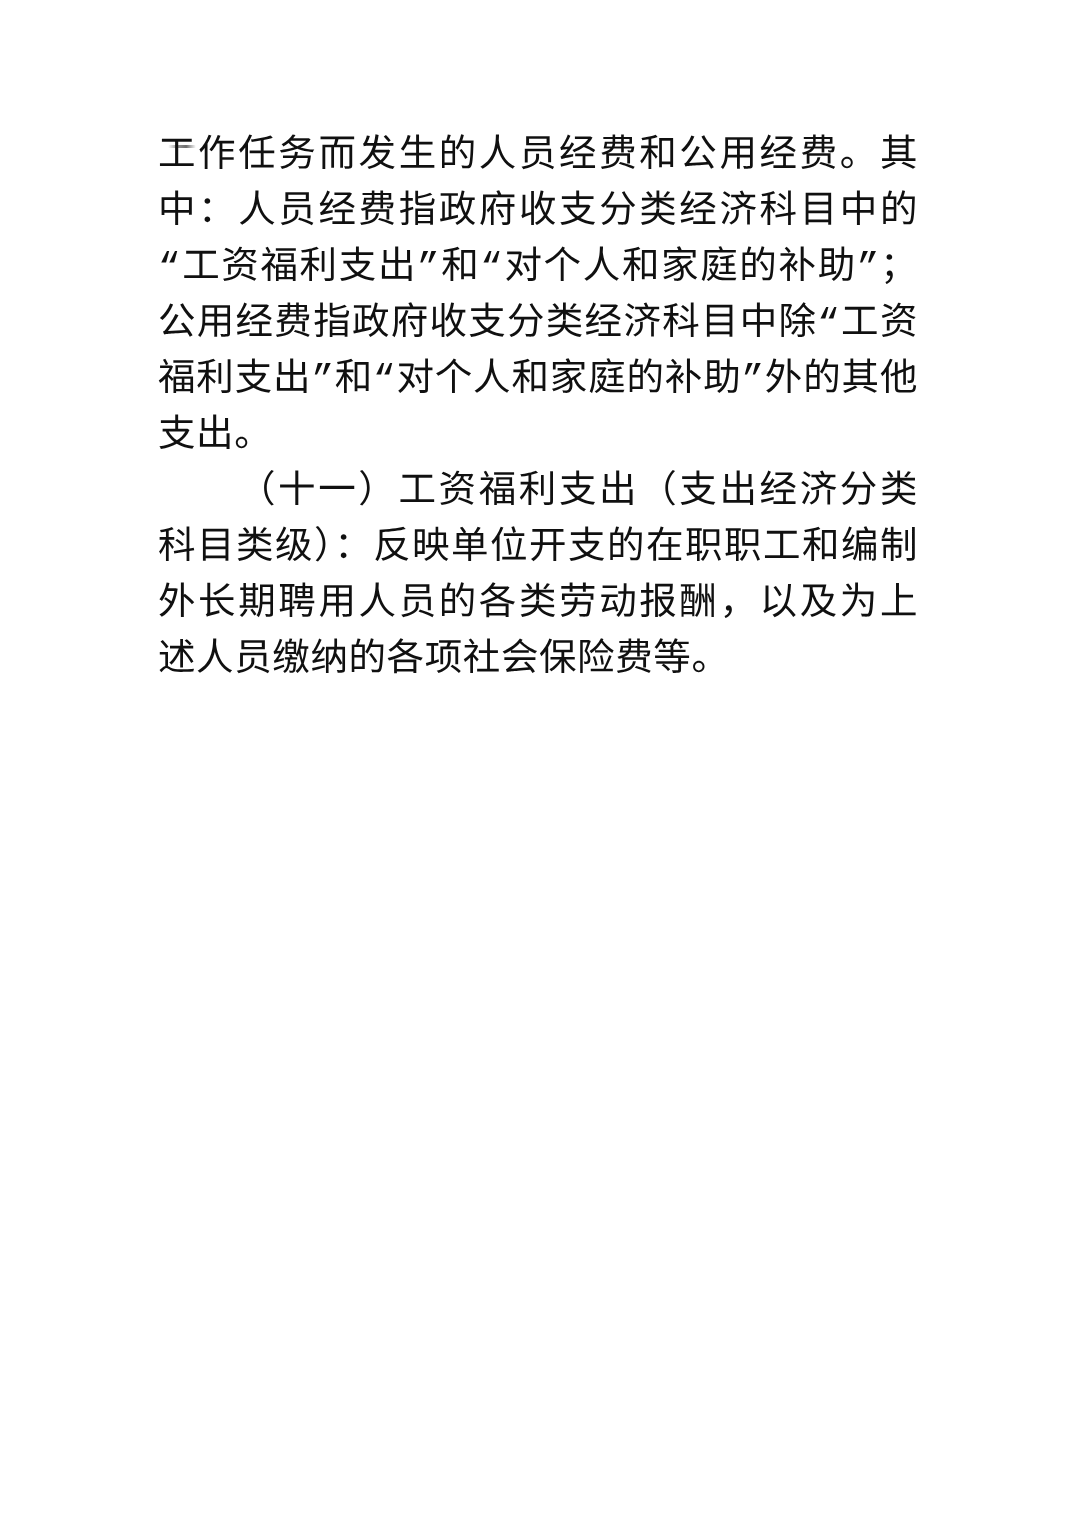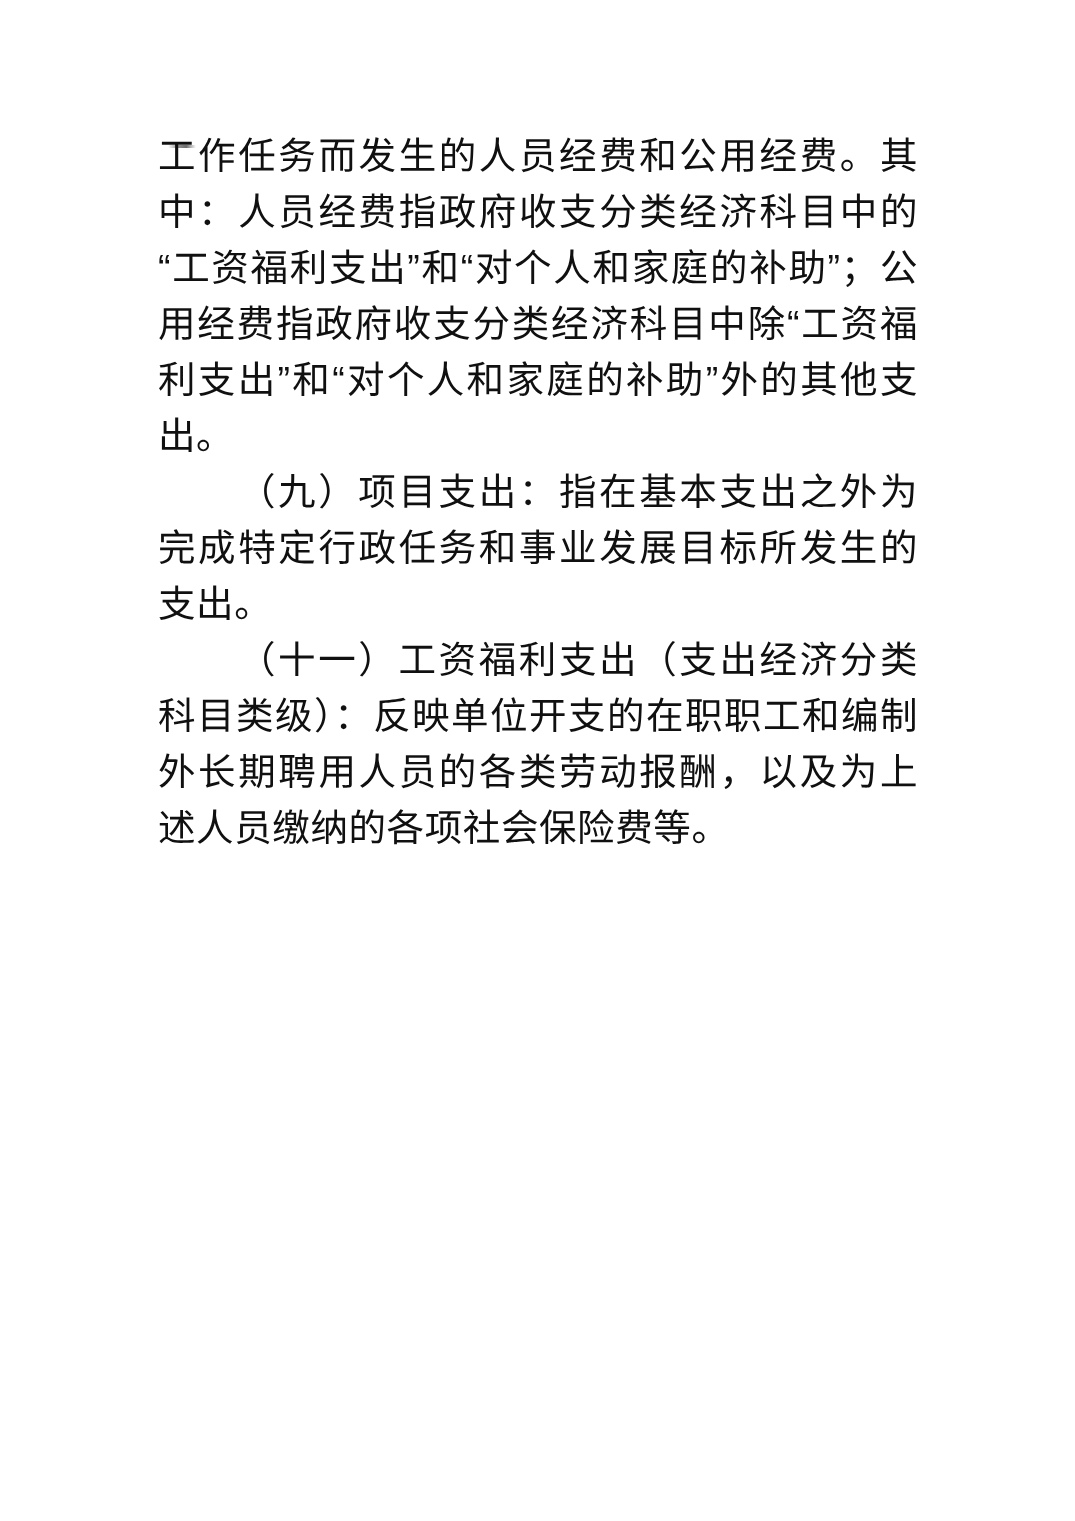--- a/index.html
+++ b/index.html
@@ -8,21 +8,21 @@
     padding: 0;
     background: #ffffff;
   }
 
   #page {
     position: relative;
     width: 1075px;
     height: 1497px;
     background: #ffffff;
     overflow: hidden;
-    font-family: Liberation Sans, sans-serif;
+    font-family: Liberation Mono, monospace;
   }
 
   
   #text-column {
     position: absolute;
     left: 158px;
     top: 128px;
     width: 760px;
   }
 
@@ -71,20 +71,19 @@
 <body>
 
 <div id="page">
 
   <div id="scan-artifact"></div>
 
   <div id="text-column">
 
     <p class="para continuation">工作任务而发生的人员经费和公用经费。其中：人员经费指政府收支分类经济科目中的“工资福利支出”和“对个人和家庭的补助”；公用经费指政府收支分类经济科目中除“工资福利支出”和“对个人和家庭的补助”外的其他支出。</p>
 
-    <p class="para indented">（九）项目支出：指在基本支出之外为完成特定行政任务和事业发展目标所发生的支出。</p>
 
 
     <p class="para indented">（十一）工资福利支出（支出经济分类科目类级）：反映单位开支的在职职工和编制外长期聘用人员的各类劳动报酬，以及为上述人员缴纳的各项社会保险费等。</p>
 
   </div>
 
 </div>
 
 </body></html>

